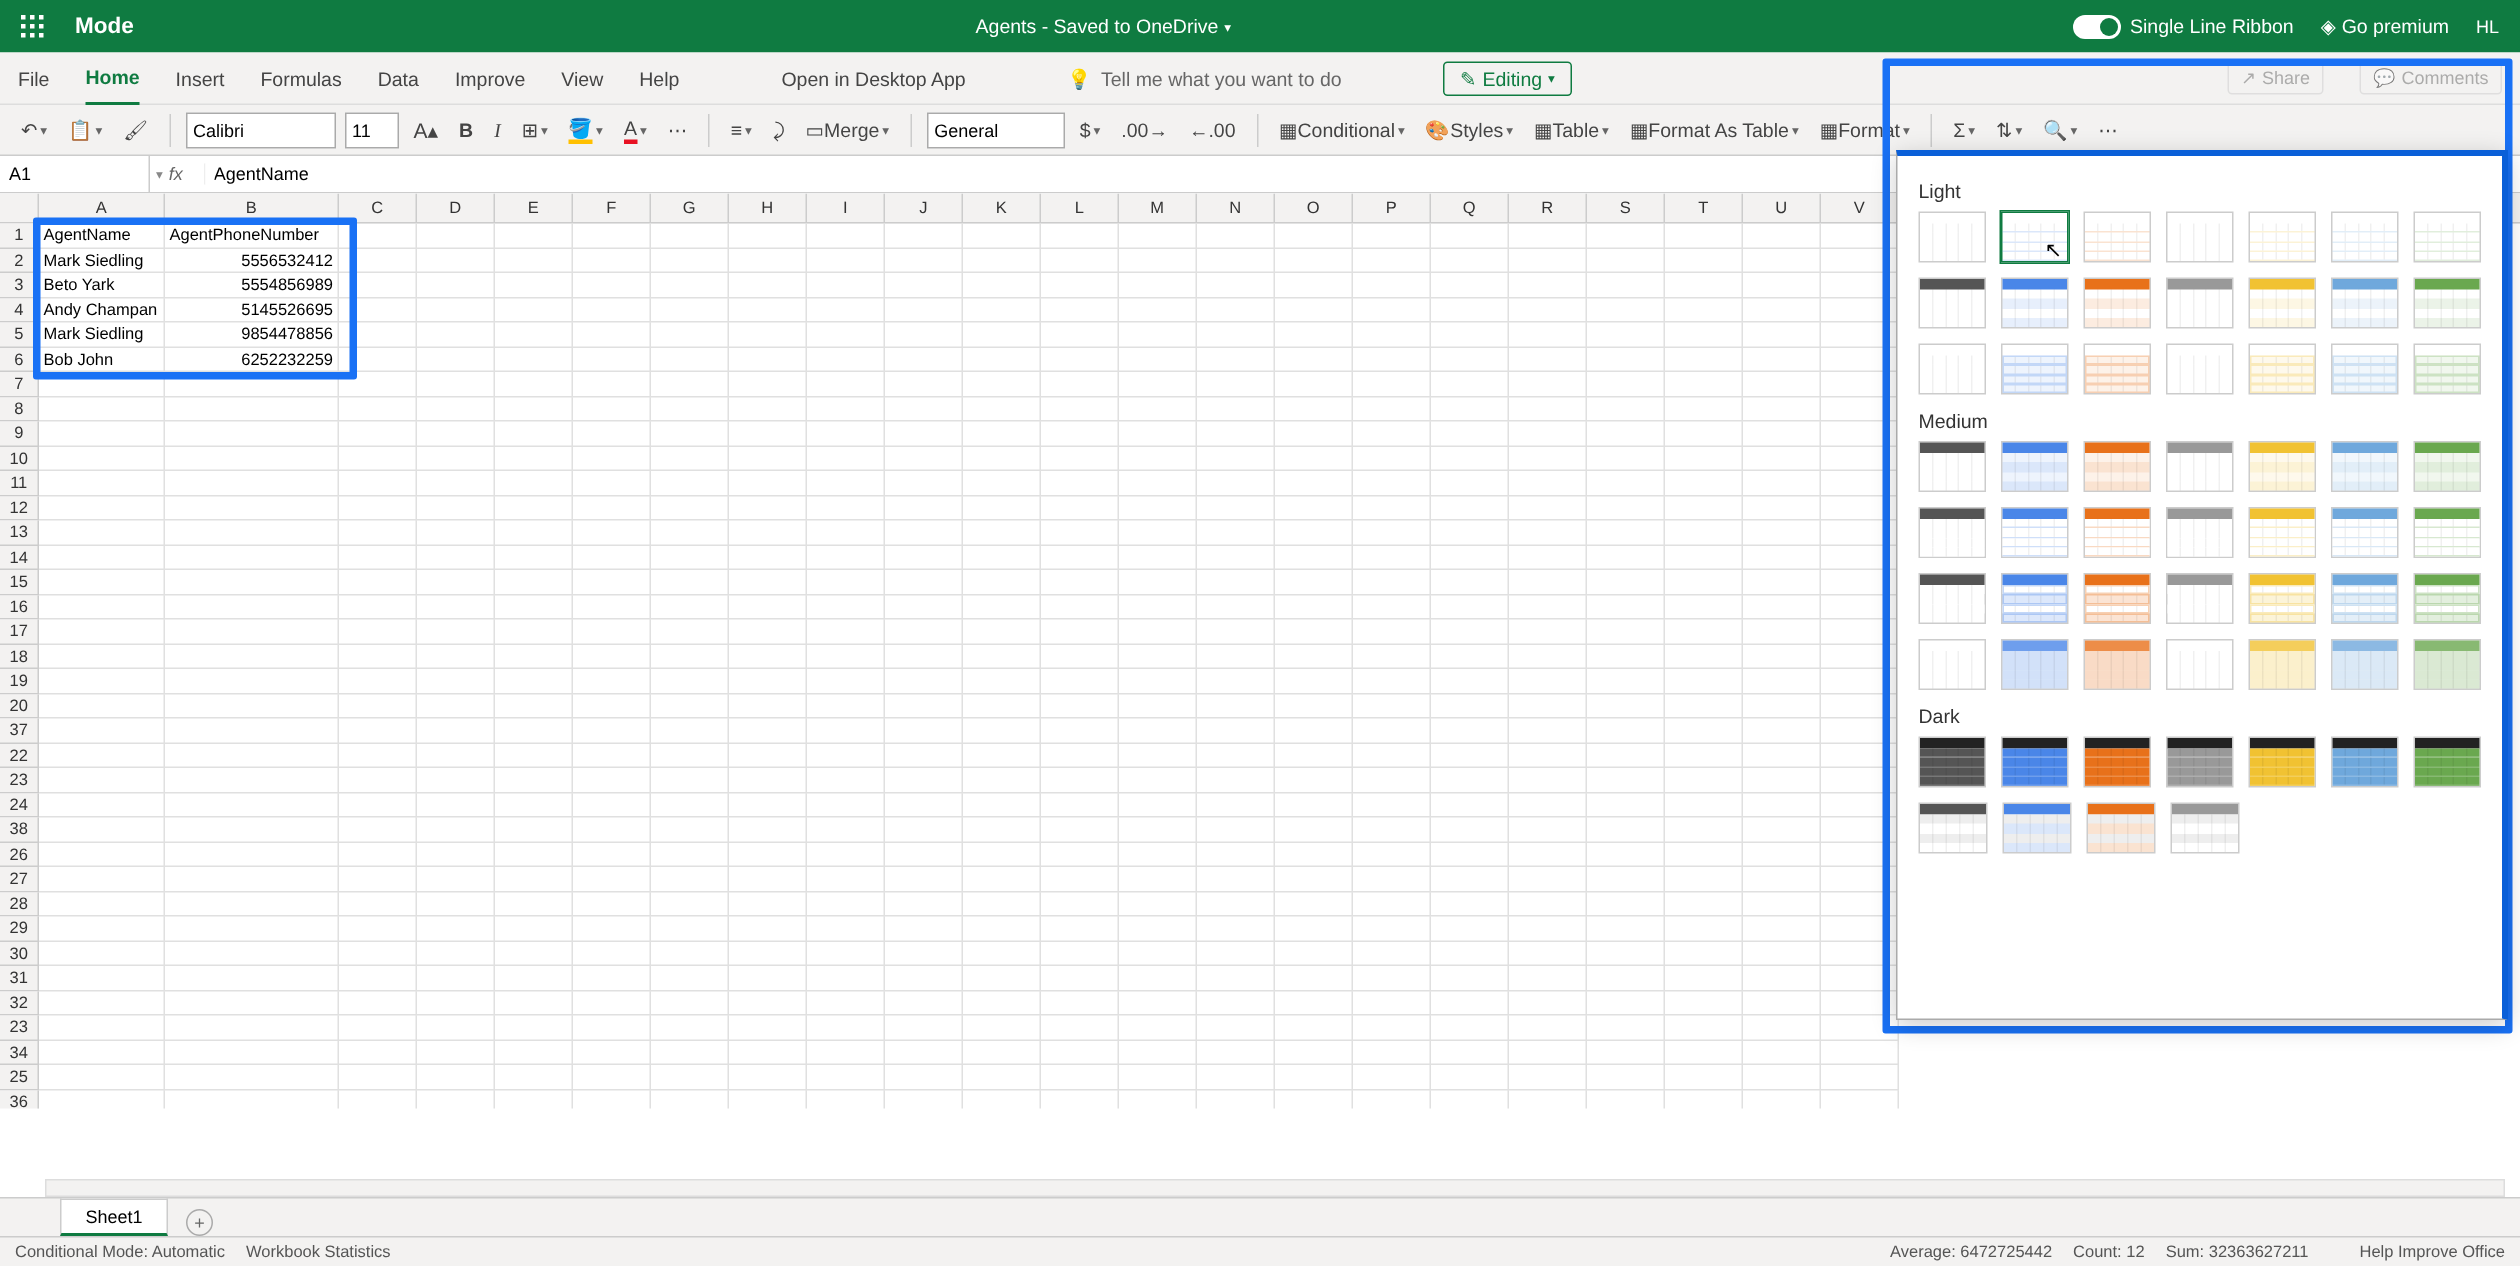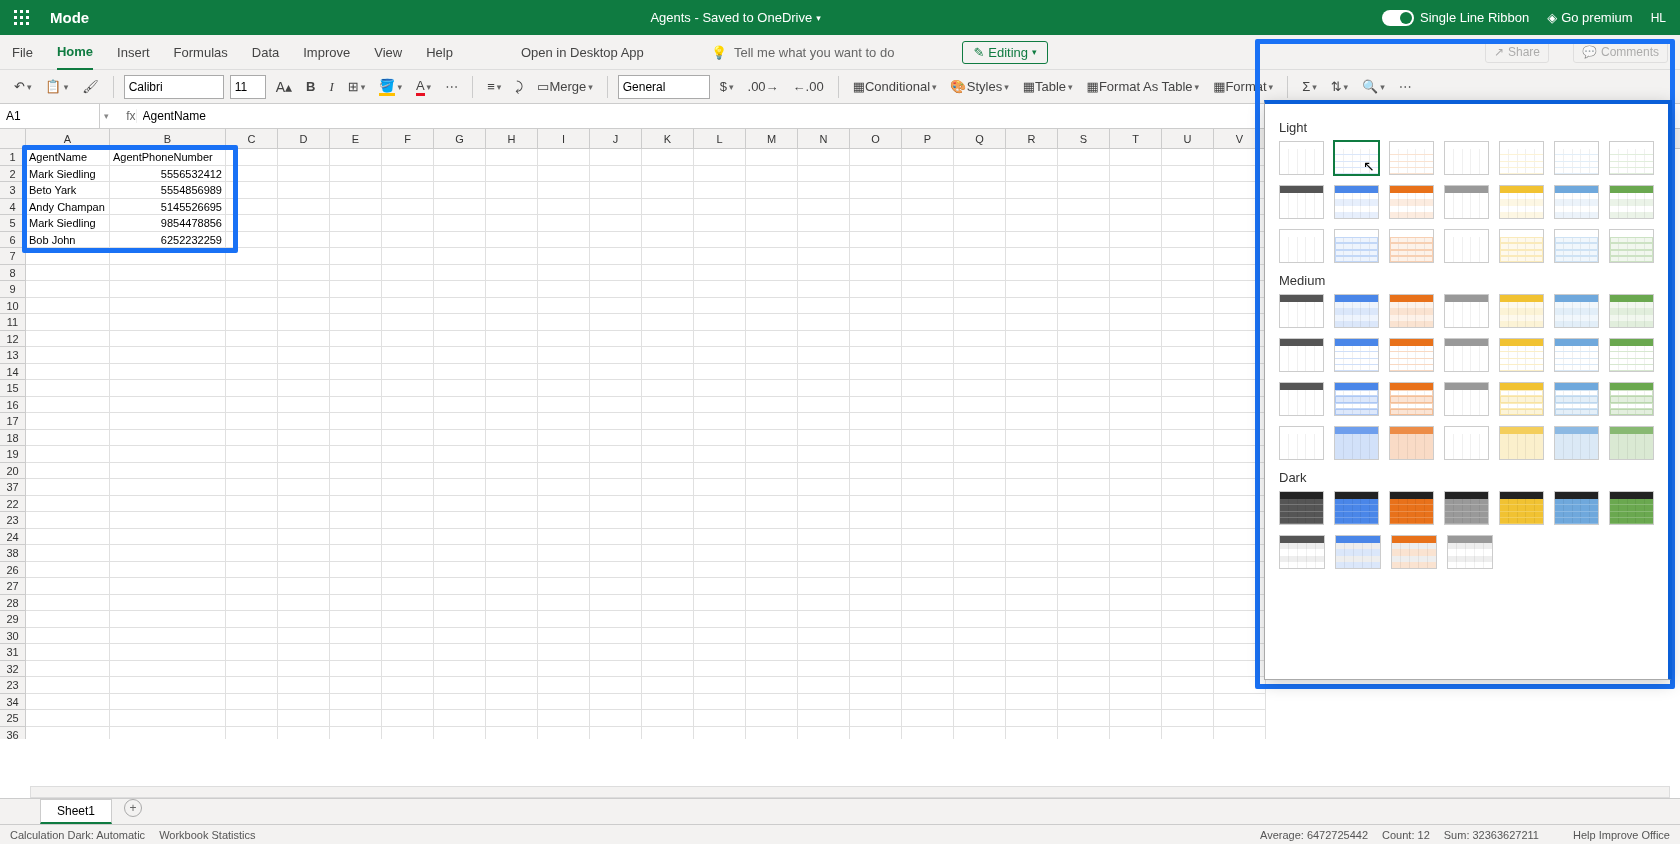--- a/index.html
+++ b/index.html
@@ -31,39 +31,39 @@
 .ribbon .sep { width: 1px; height: 22px; background: #ccc; margin: 0 4px; }
 .ribbon .rbtn { height: 26px; display: flex; align-items: center; padding: 0 4px; cursor: pointer; }
 .font-name { width: 100px; height: 24px; border: 1px solid #aaa; padding: 0 4px; font-size: 12px; background: #fff; }
 .font-size { width: 36px; height: 24px; border: 1px solid #aaa; padding: 0 4px; font-size: 12px; background: #fff; }
 .num-format { width: 92px; height: 24px; border: 1px solid #aaa; padding: 0 4px; font-size: 12px; background: #fff; }
 .dd { font-size: 9px; color: #666; margin-left: 2px; }
 
 
 .formula-bar { height: 25px; display: flex; align-items: center; border-bottom: 1px solid #ccc; font-size: 12px; }
 .name-box { width: 100px; height: 24px; border: none; border-right: 1px solid #ccc; padding: 0 6px; font-size: 12px; }
-.fx { width: 24px; text-align: right; color: #666; border-right: 1px solid #eee; }
+.fx { width: 24px; text-align: left; font-style: italic; color: #666; border-right: 1px solid #eee; }
 .formula-input { flex: 1; border: none; padding: 0 6px; font-size: 12px; outline: none; }
 
 
 .grid-area { position: relative; height: 610px; overflow: hidden; background: #fff; }
 .col-headers { display: flex; height: 20px; background: #f3f2f1; border-bottom: 1px solid #ccc; font-size: 11px; color: #333; }
 .corner { width: 26px; border-right: 1px solid #ccc; }
 .col-h { width: 52px; text-align: center; border-right: 1px solid #ccc; line-height: 20px; }
 .col-h.wideA { width: 84px; }
 .col-h.wideB { width: 116px; }
 .rows { position: relative; }
 .row { display: flex; height: 16.5px; }
 .row-h { width: 26px; background: #f3f2f1; border-right: 1px solid #ccc; border-bottom: 1px solid #ccc; text-align: center; font-size: 11px; color: #333; line-height: 16px; }
 .cell { width: 52px; border-right: 1px solid #e0e0e0; border-bottom: 1px solid #e0e0e0; font-size: 11px; padding: 0 3px; line-height: 16px; overflow: hidden; white-space: nowrap; }
 .cell.wideA { width: 84px; }
 .cell.wideB { width: 116px; text-align: right; }
 
 
-.sheet-tabs { position: absolute; bottom: 20px; left: 0; right: 0; height: 26px; background: #f3f2f1; border-top: 1px solid #ccc; display: flex; align-items: flex-start; padding-left: 40px; font-size: 12px; }
+.sheet-tabs { position: absolute; bottom: 20px; left: 0; right: 0; height: 26px; background: #f3f2f1; border-top: 1px solid #ccc; display: flex; align-items: flex-end; padding-left: 40px; font-size: 12px; }
 .sheet-tab { background: #fff; padding: 4px 16px; border: 1px solid #ccc; border-bottom: 2px solid #0f7b41; }
 .add-sheet { margin-left: 12px; width: 18px; height: 18px; border: 1px solid #aaa; border-radius: 50%; display: flex; align-items: center; justify-content: center; color: #666; }
 
 
 .status-bar { position: absolute; bottom: 0; left: 0; right: 0; height: 20px; background: #f3f2f1; border-top: 1px solid #ccc; display: flex; align-items: center; font-size: 11px; color: #555; padding: 0 10px; gap: 14px; }
 .status-bar .sp { flex: 1; }
 
 
 .gallery { position: absolute; top: 100px; right: 8px; width: 408px; height: 580px; background: #fff; border: 1px solid #aaa; box-shadow: 0 4px 16px rgba(0,0,0,0.2); padding: 10px 14px; overflow-y: auto; border-top: 4px solid #0a5fd8; border-right: 4px solid #0a5fd8; z-index: 10;}
 .gallery .glabel { font-size: 13px; color: #333; margin: 6px 0; }
@@ -3152,20 +3152,20 @@
 <div class="hl2"></div>
 
 <div class="hscroll"></div>
 
 <div class="sheet-tabs">
   <div class="sheet-tab">Sheet1</div>
   <div class="add-sheet">+</div>
 </div>
 
 <div class="status-bar">
-  <span>Calculation Dark: Automatic</span>
+  <span>Conditional Mode: Automatic</span>
   <span>Workbook Statistics</span>
   <span class="sp"></span>
   <span>Average: 6472725442</span>
   <span>Count: 12</span>
   <span>Sum: 32363627211</span>
   <span style="margin-left:20px">Help Improve Office</span>
 </div>
 
 </body></html>

